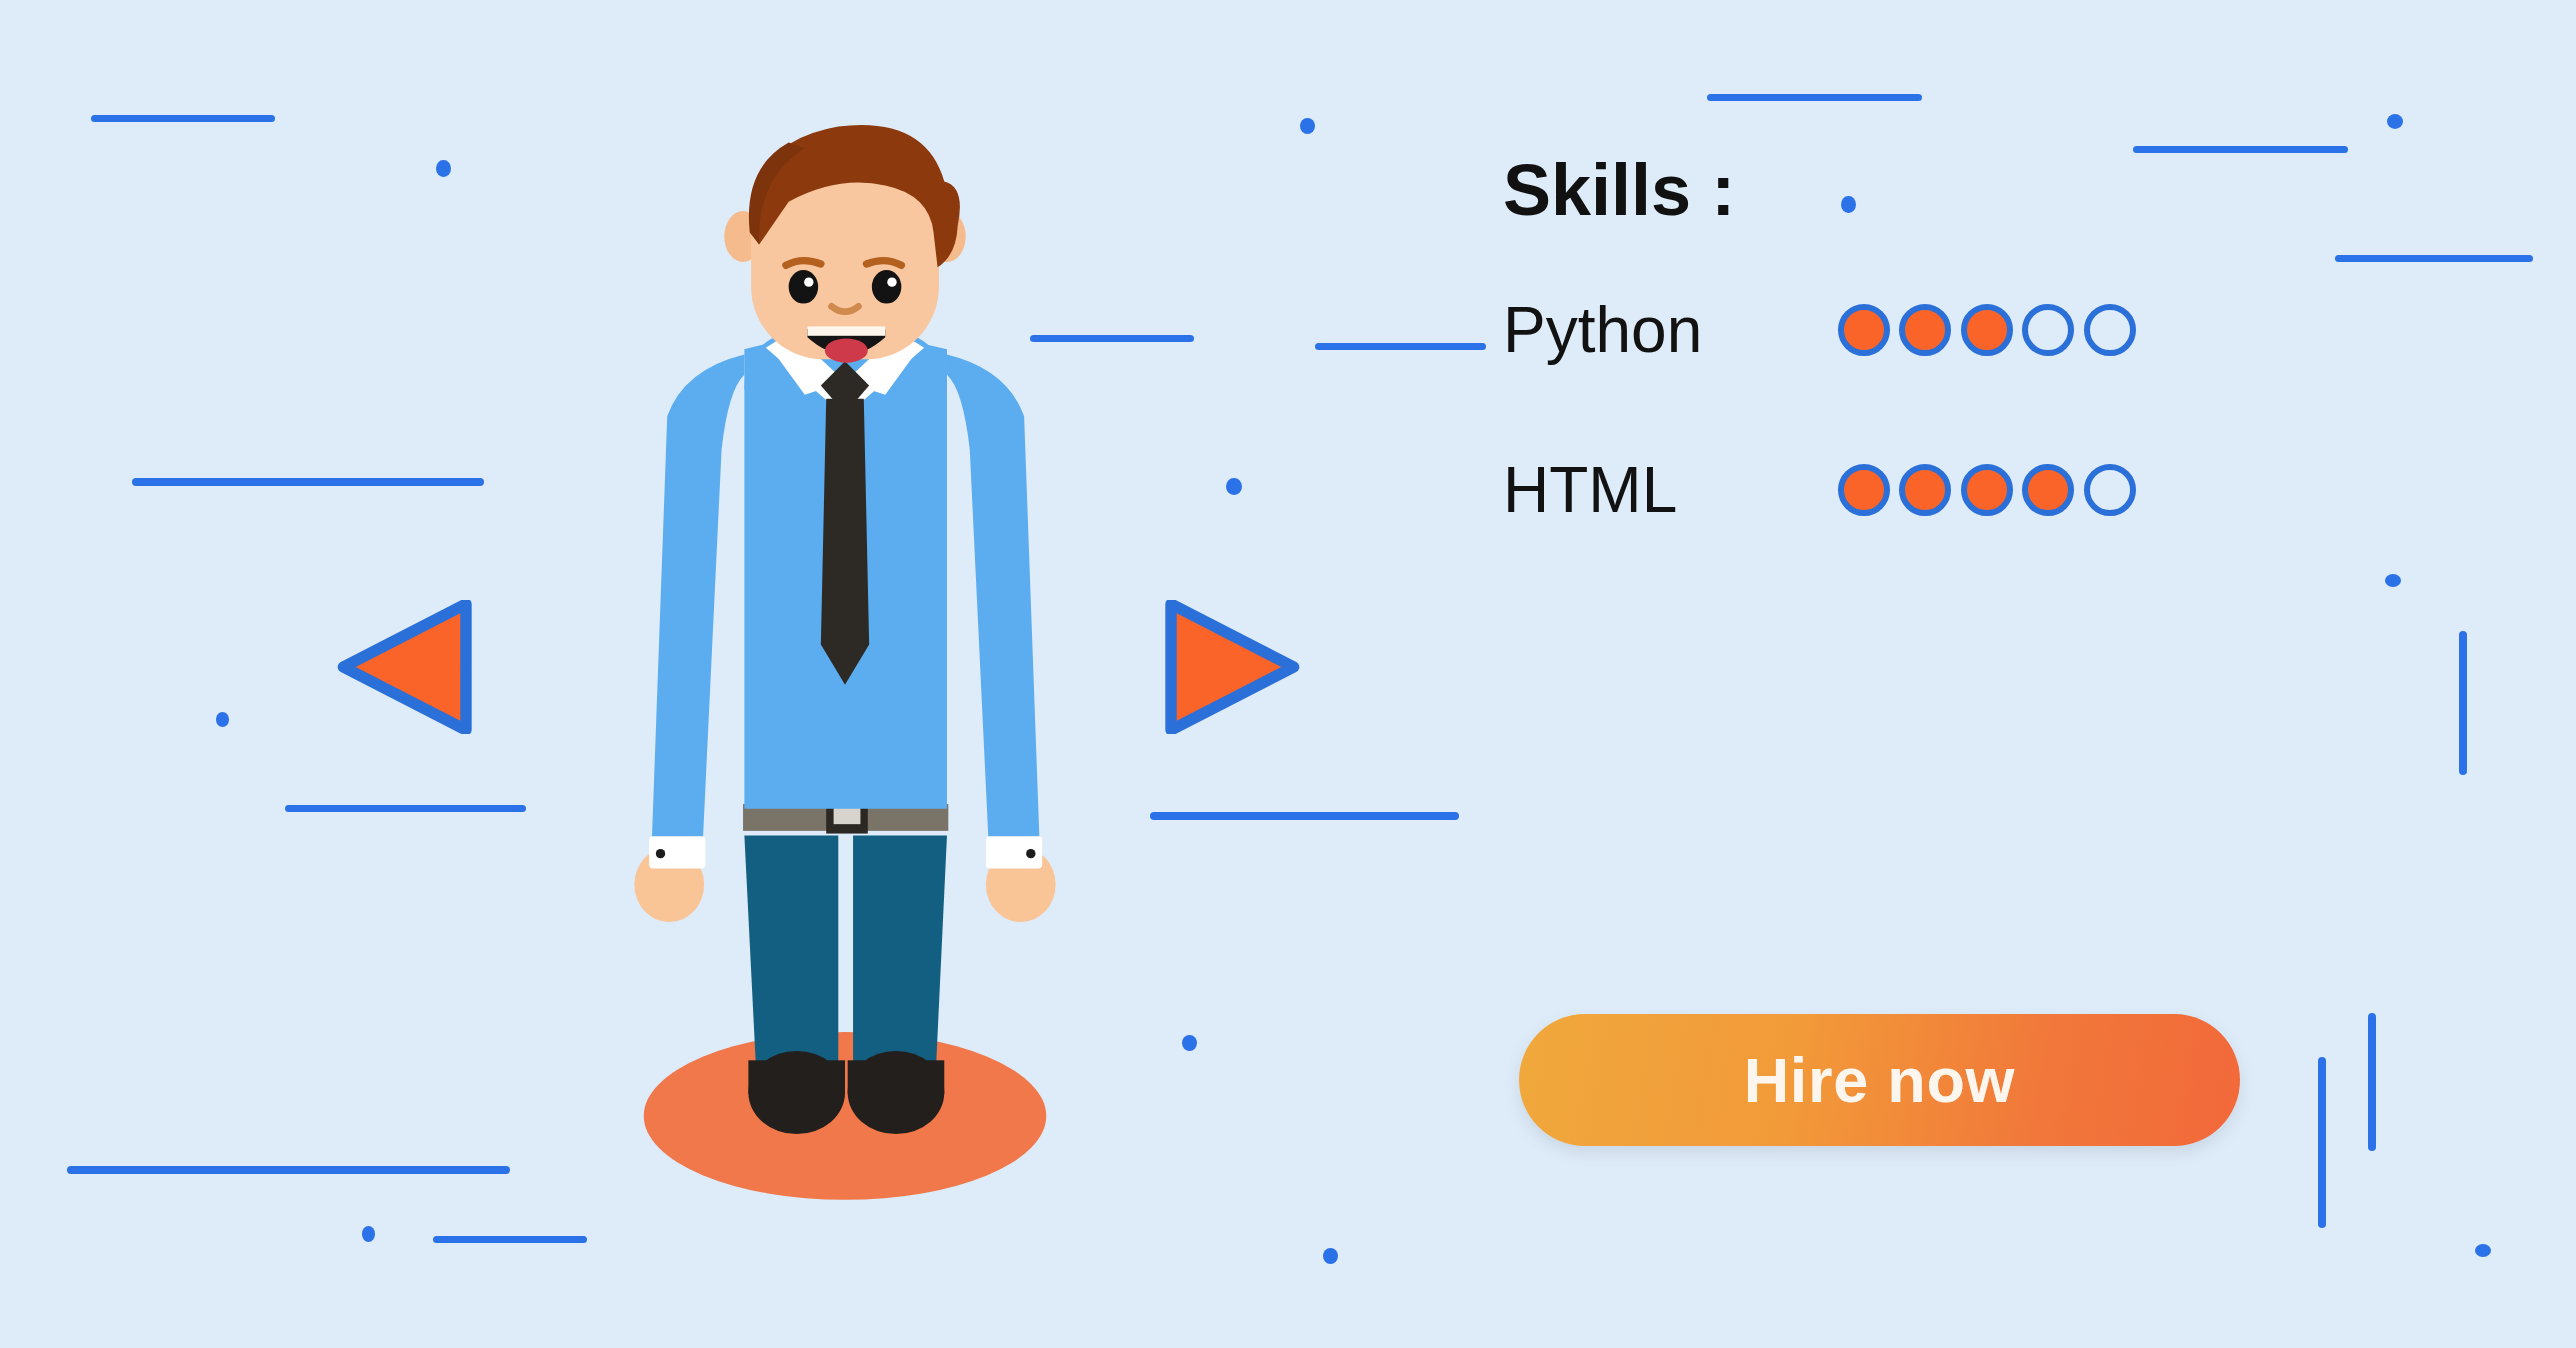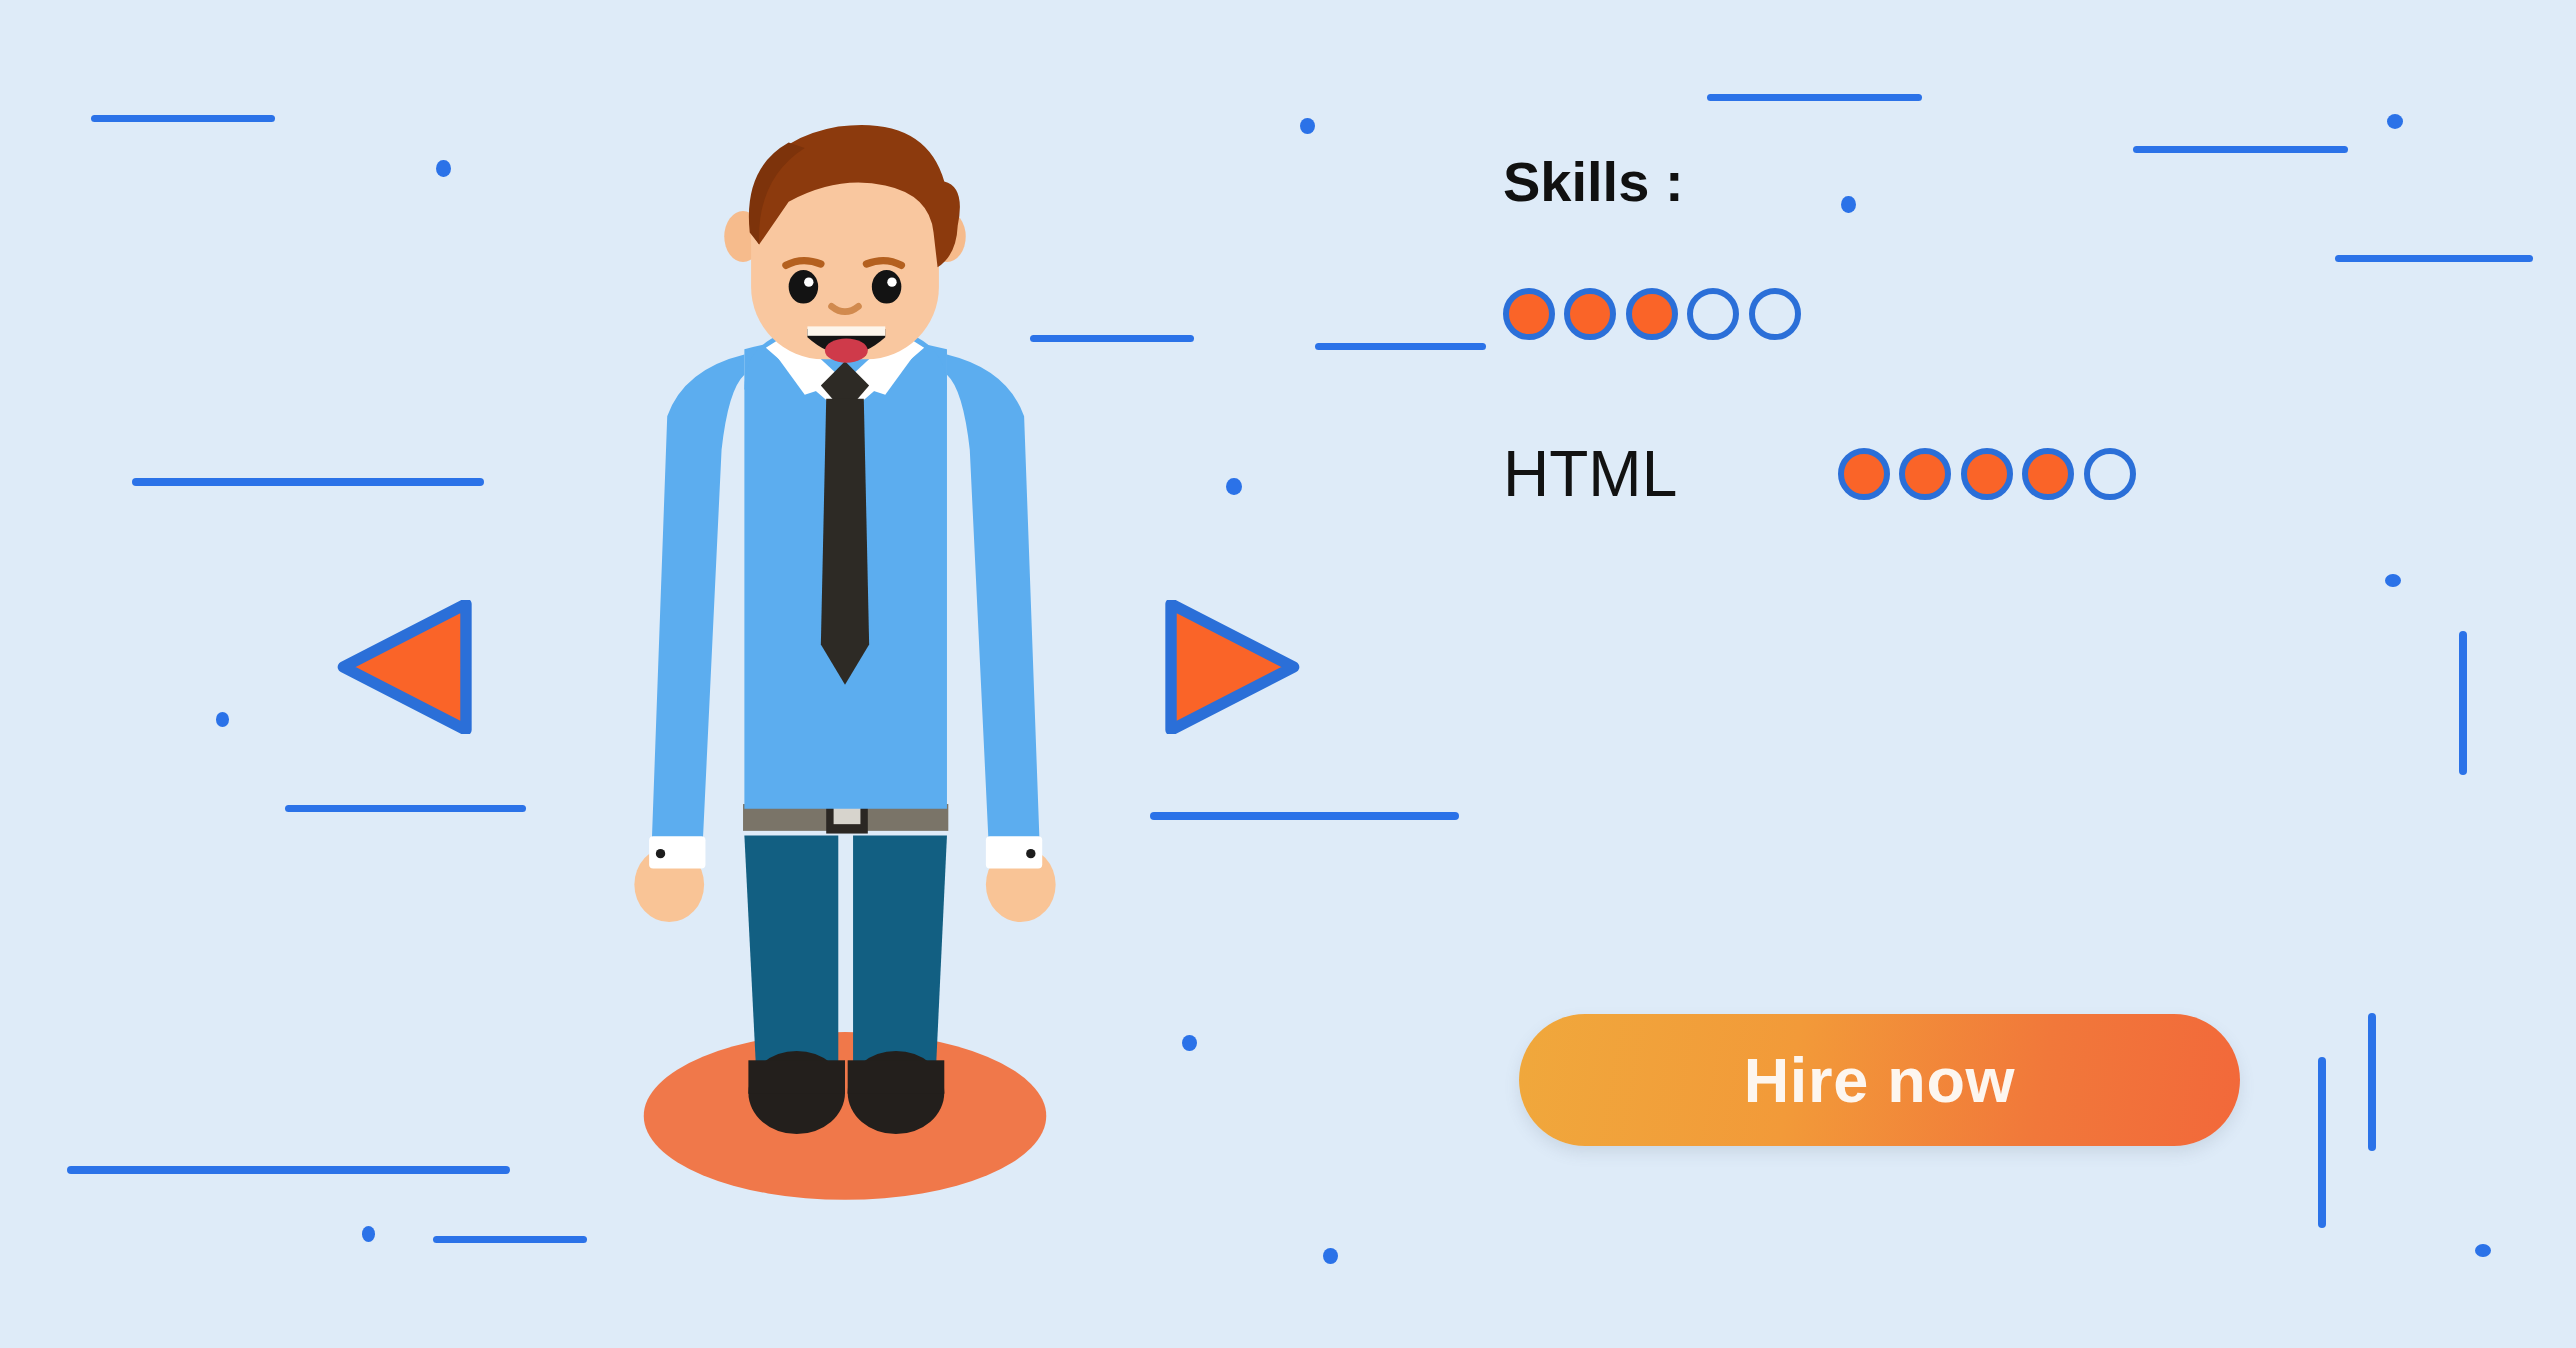--- a/index.html
+++ b/index.html
@@ -48,21 +48,21 @@
   }
 
   
   #skills-panel {
     position: absolute;
     left: 1503px;
     top: 154px;
     width: 859px;
   }
   #skills-title {
-    font-size: 56px;
+    font-size: 72px;
     font-weight: bold;
     color: #111111;
     letter-spacing: 0px;
     line-height: 1.0;
     margin: 0 0 24px 0;
   }
   .skill-row {
     display: flex;
     align-items: center;
     height: 160px;
@@ -223,20 +223,21 @@
       <rect x="424" y="336" width="116" height="14" fill="#fdf6ec"></rect>
       <path d="M452 372 Q482 400 512 372 Q482 384 452 372 Z" fill="#cf3a4a"></path>
       <ellipse cx="482" cy="372" rx="32" ry="18" fill="#cf3a4a"></ellipse>
     </svg>
   </div>
 
   <div id="skills-panel">
     <h1 id="skills-title">Skills :</h1>
 
     <div class="skill-row">
+      <div class="skill-label">Python</div>
       <div class="dots">
         <span class="dot filled"></span>
         <span class="dot filled"></span>
         <span class="dot filled"></span>
         <span class="dot"></span>
         <span class="dot"></span>
       </div>
     </div>
 
 

